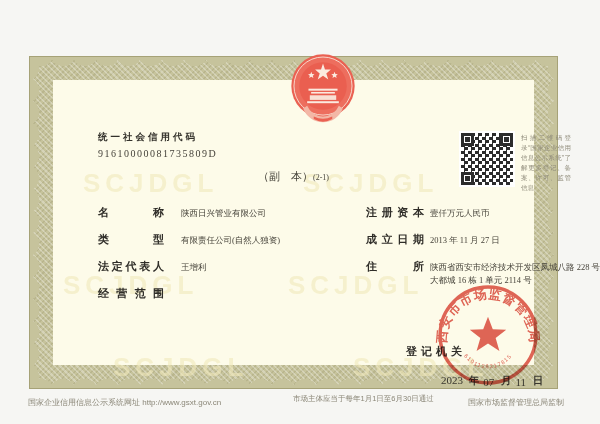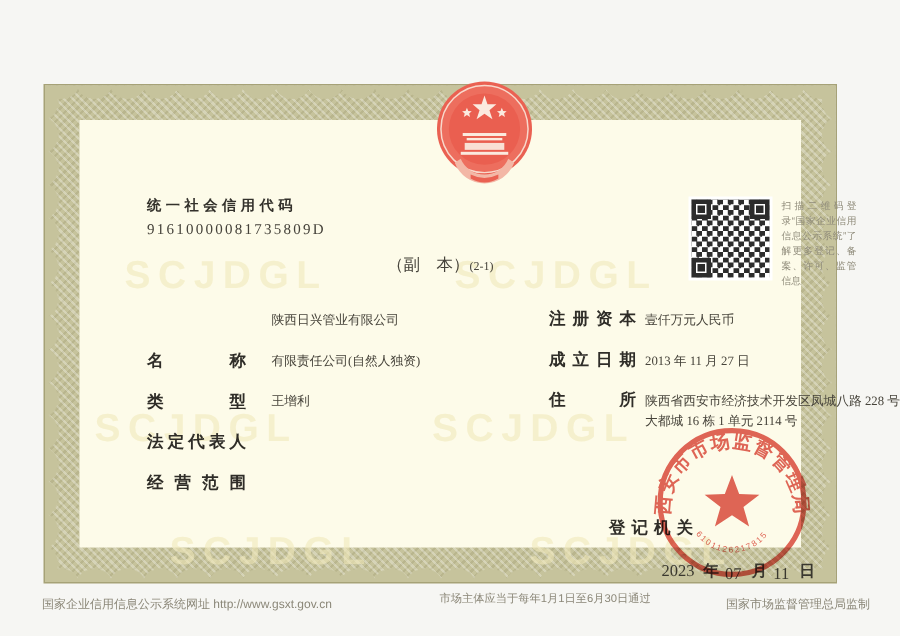--- a/index.html
+++ b/index.html
@@ -60,42 +60,42 @@
   .finder{position:absolute;width:13px;height:13px;border:3px solid #2c2c2c;background:#fff;
       box-sizing:border-box;}
   .finder::after{content:"";position:absolute;inset:1px;background:#2c2c2c;}
   .finder.f1{left:2px;top:2px;} .finder.f2{right:2px;top:2px;} .finder.f3{left:2px;bottom:2px;}
   .qr-note{position:absolute;left:468px;top:53px;width:50px;font-size:6.5px;line-height:1.55;
       color:#8f8b7a;text-align:justify;}
 
   
   .lab{position:absolute;font-size:11px;font-weight:bold;color:#2f2d28;
       display:inline-block;text-align:justify;text-align-last:justify;}
-  .lab.w62{width:66px;margin-top:28px;}
+  .lab.w62{width:66px;}
   .lab.w58{width:58px;}
   .val{position:absolute;font-size:8.5px;color:#46433a;line-height:1.55;
       font-family:"Liberation Serif",serif;}
   .val.scope{font-size:8px;width:204px;line-height:1.5;}
   .val.addr{width:192px;}
 
   
   .reg-label{position:absolute;left:353px;top:264px;font-size:11px;font-weight:bold;
       color:#2f2d28;letter-spacing:4px;}
   .seal{position:absolute;left:382px;top:202px;width:106px;height:106px;z-index:5;
       opacity:.88;mix-blend-mode:multiply;}
   .date-line{position:absolute;left:388px;top:294px;width:135px;font-size:11px;
       color:#3a382f;font-family:"Liberation Serif",serif;white-space:nowrap;}
   .date-line .dnum{position:relative;top:2px;margin:0 1px;}
   .date-line .dunit{margin:0 3px;font-family:"Liberation Sans",sans-serif;font-weight:bold;font-size:10.5px;}
 
   
   .foot{position:absolute;font-size:8px;color:#8b8778;}
   .foot.fl{left:28px;top:397px;}
   .foot.fm{left:293px;top:394px;width:175px;font-size:7.5px;line-height:1.45;}
-  .foot.fr{left:484px;top:397px;text-align:right;}
+  .foot.fr{left:468px;top:397px;text-align:right;}
 </style>
 </head>
 <body>
 
 <div class="doc">
   <div class="sc t"></div>
   <div class="sc b"></div>
   <div class="sc l"></div>
   <div class="sc r"></div>
 

